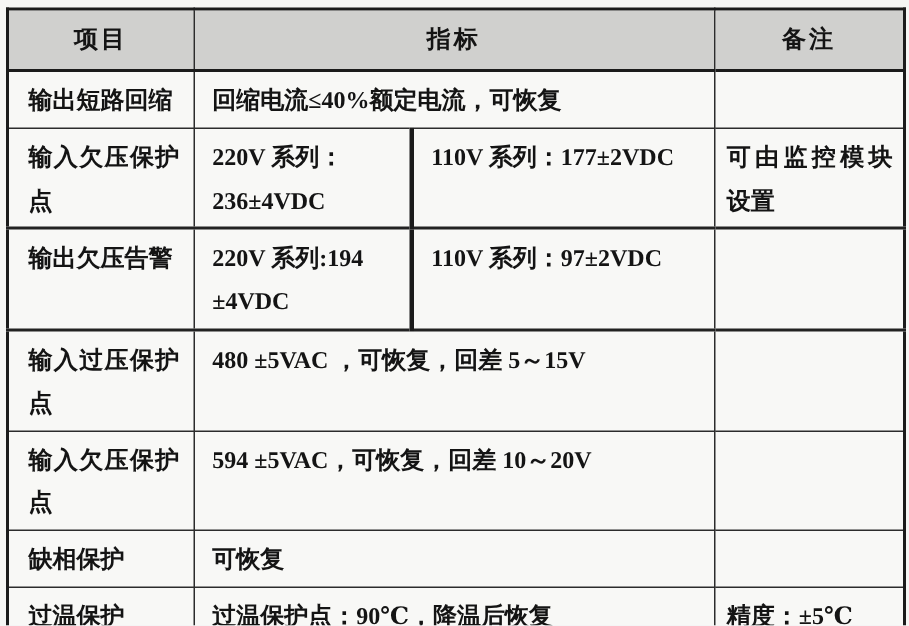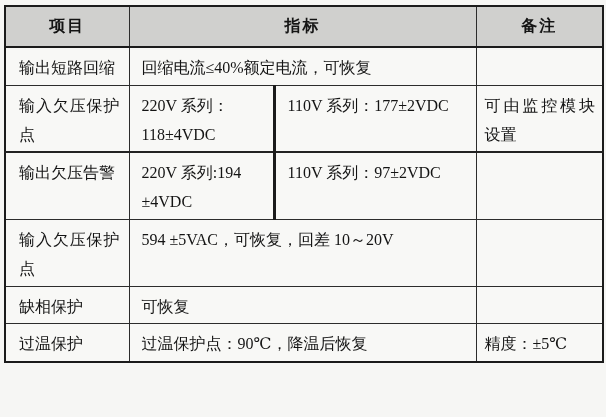--- a/index.html
+++ b/index.html
@@ -24,20 +24,21 @@
     table-layout: fixed;
     background: #f8f8f6;
     border: 2px solid #1b1b1b;
   }
   .spec-table th,
   .spec-table td {
     border: 1px solid #2c2c2c;
     font-size: 16px;
     color: #141414;
     overflow: hidden;
+    font-weight: bold;
   }
   .spec-table th {
     background: #d0d0ce;
     font-weight: bold;
     vertical-align: middle;
     border-bottom: 2px solid #1b1b1b;
     letter-spacing: 2px;
   }
   .spec-table td {
     vertical-align: top;
@@ -87,32 +88,37 @@
     </tr>
 
     <tr style="height:36px">
       <td class="item-cell">输出短路回缩</td>
       <td class="spec-cell" colspan="2">回缩电流≤40%额定电流，可恢复</td>
       <td class="remark-cell"></td>
     </tr>
 
     <tr style="height:60px">
       <td class="item-cell">输入欠压保护点</td>
-      <td class="spec-cell">220V 系列：118±4VDC</td>
+      <td class="spec-cell">220V 系列：236±4VDC</td>
       <td class="spec-cell subdiv">110V 系列：177±2VDC</td>
       <td class="remark-cell">可由监控模块设置</td>
     </tr>
 
     <tr class="thickline" style="height:63px">
       <td class="item-cell">输出欠压告警</td>
       <td class="spec-cell">220V 系列:194 ±4VDC</td>
       <td class="spec-cell subdiv">110V 系列：97±2VDC</td>
       <td class="remark-cell"></td>
     </tr>
 
+    <tr class="thickline" style="height:64px">
+      <td class="item-cell">输入过压保护点</td>
+      <td class="spec-cell" colspan="2">480 ±5VAC ，可恢复，回差 5～15V</td>
+      <td class="remark-cell"></td>
+    </tr>
 
     <tr style="height:64px">
       <td class="item-cell">输入欠压保护点</td>
       <td class="spec-cell" colspan="2">594 ±5VAC，可恢复，回差 10～20V</td>
       <td class="remark-cell"></td>
     </tr>
 
     <tr style="height:31px">
       <td class="item-cell">缺相保护</td>
       <td class="spec-cell" colspan="2">可恢复</td>

